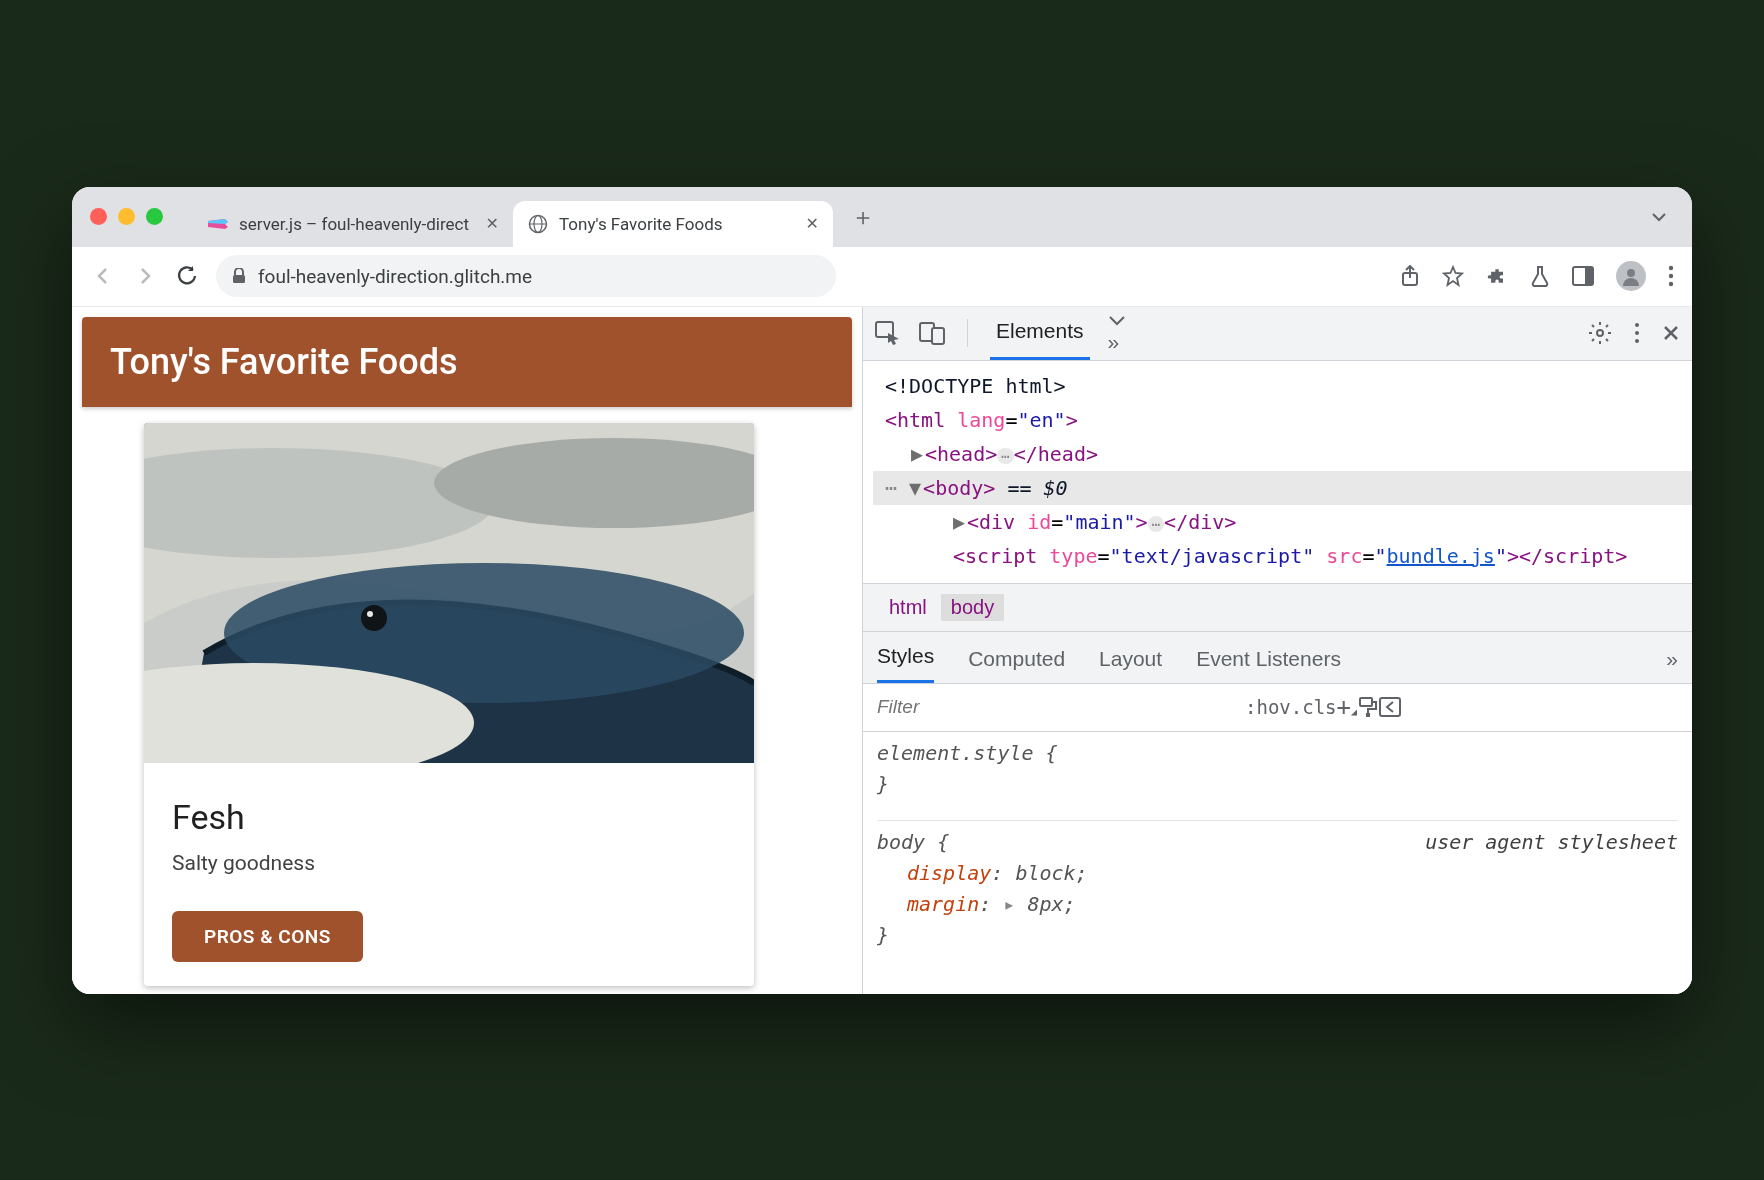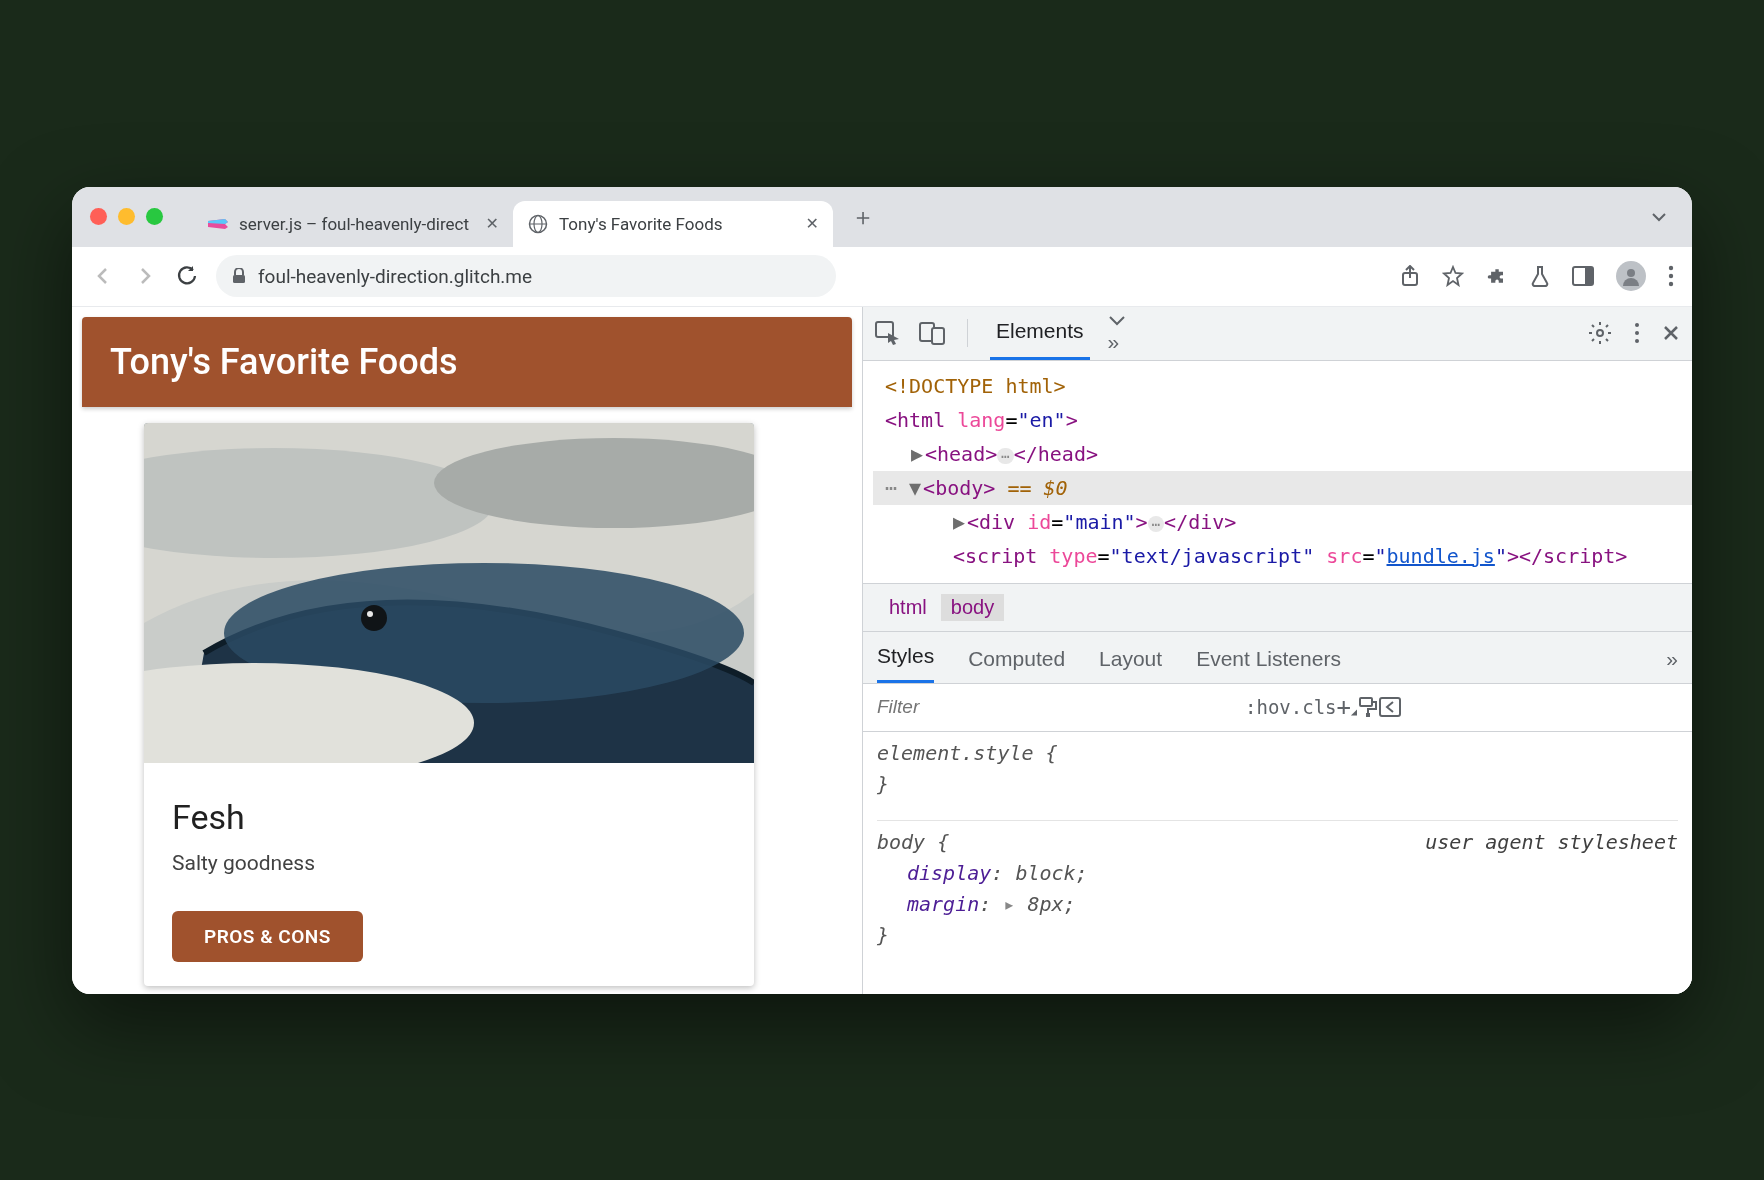--- a/index.html
+++ b/index.html
@@ -152,21 +152,21 @@
   .dt-tab { padding: 0 6px 14px; align-self:flex-end; }
   .dt-tab.active { color:#202124; border-bottom:3px solid #1a73e8; }
   .dt-tabbar .right { margin-left:auto; display:flex; gap:22px; align-items:center;}
   .dom-tree {
     background:#fff;
     padding: 8px 0 10px 10px;
     font-size:20px;
     line-height:1.7;
   }
   .dom-tree .line { white-space: pre; }
-  .dom-tree .grey{color:#a16207;}
+  .dom-tree .grey{color:#0f172a;}
   .dom-tree .tag{color:#881280;}
   .dom-tree .attr{color:#ec4899;}
   .dom-tree .val{color:#1a1aa6;}
   .dom-tree .link{color:#1155cc; text-decoration:underline;}
   .dom-tree .sel{ background:#e8e8e8; display:inline-block; width:100%;}
   .dom-tree .d0{padding-left:12px;}
   .dom-tree .d1{padding-left:38px;}
   .dom-tree .d15{padding-left:12px;}
   .dom-tree .d2{padding-left:80px;}
   .dom-tree .tri{color:#6e6e6e; display:inline-block; width:14px;}
@@ -222,21 +222,21 @@
   }
   .styles-body{
     background:#fff;
     flex:1;
     font-size:20px;
     line-height:1.55;
     padding: 6px 14px;
   }
   .styles-body .rule-src{ float:right; color:#404040; font-style:italic;}
   .styles-body .sel2{ color:#555; font-style:italic;}
-  .styles-body .prop{ color:#4c1d95; font-style:italic; padding-left:30px;}
+  .styles-body .prop{ color:#c2410c; font-style:italic; padding-left:30px;}
   .styles-body .pval{ color:#555; font-style:italic;}
   .styles-body .block{ border-bottom:1px solid #e4e4e4; padding-bottom:20px; margin-bottom:6px;}
   svg { display:block; }
 </style>
 </head>
 <body>
 
 <div class="browser-win">
 
   <div class="tab-strip">

